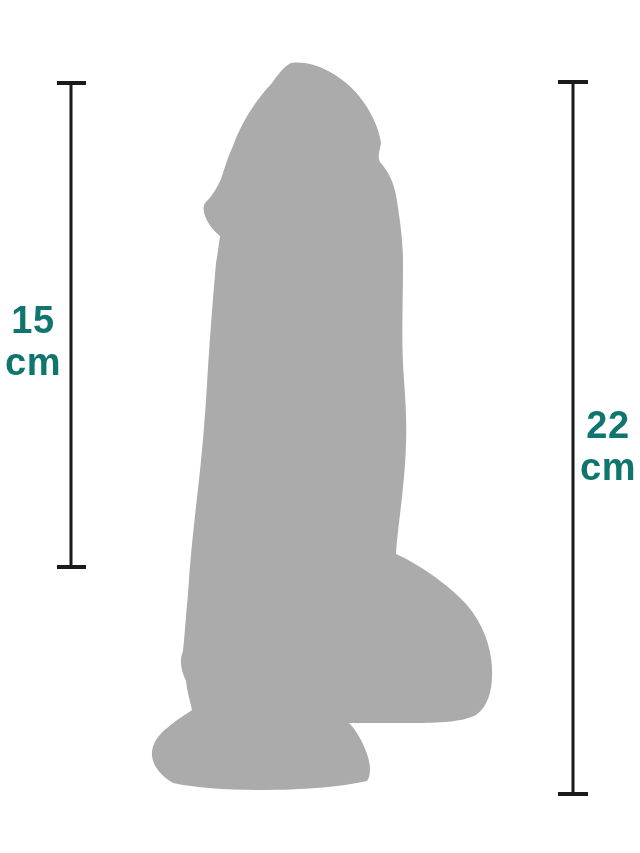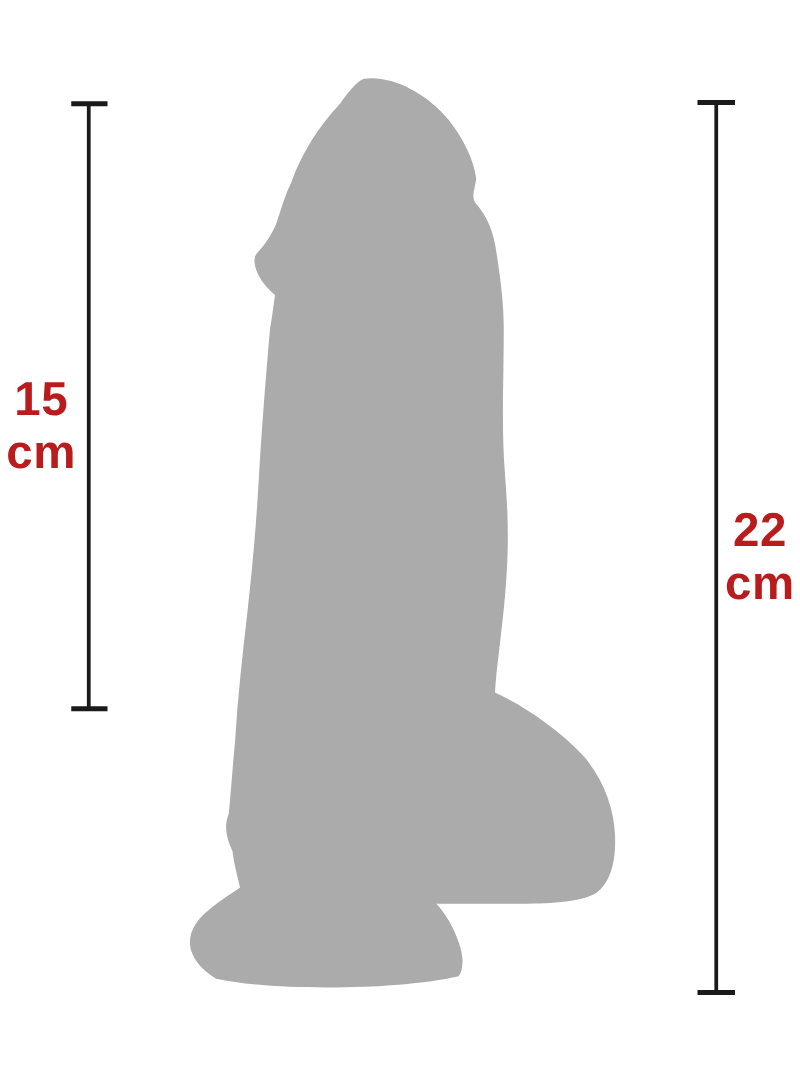--- a/index.html
+++ b/index.html
@@ -17,21 +17,21 @@
   .layer {
     position: absolute;
     left: 0;
     top: 0;
     width: 640px;
     height: 853px;
     display: block;
   }
   .dim-label {
     position: absolute;
-    color: #b91c1c;
+    color: #0f766e;
     font-size: 38px;
     font-weight: 600;
     line-height: 42px;
     text-align: center;
     letter-spacing: 0.5px;
     white-space: nowrap;
   }
   .dim-label span {
     display: block;
   }

